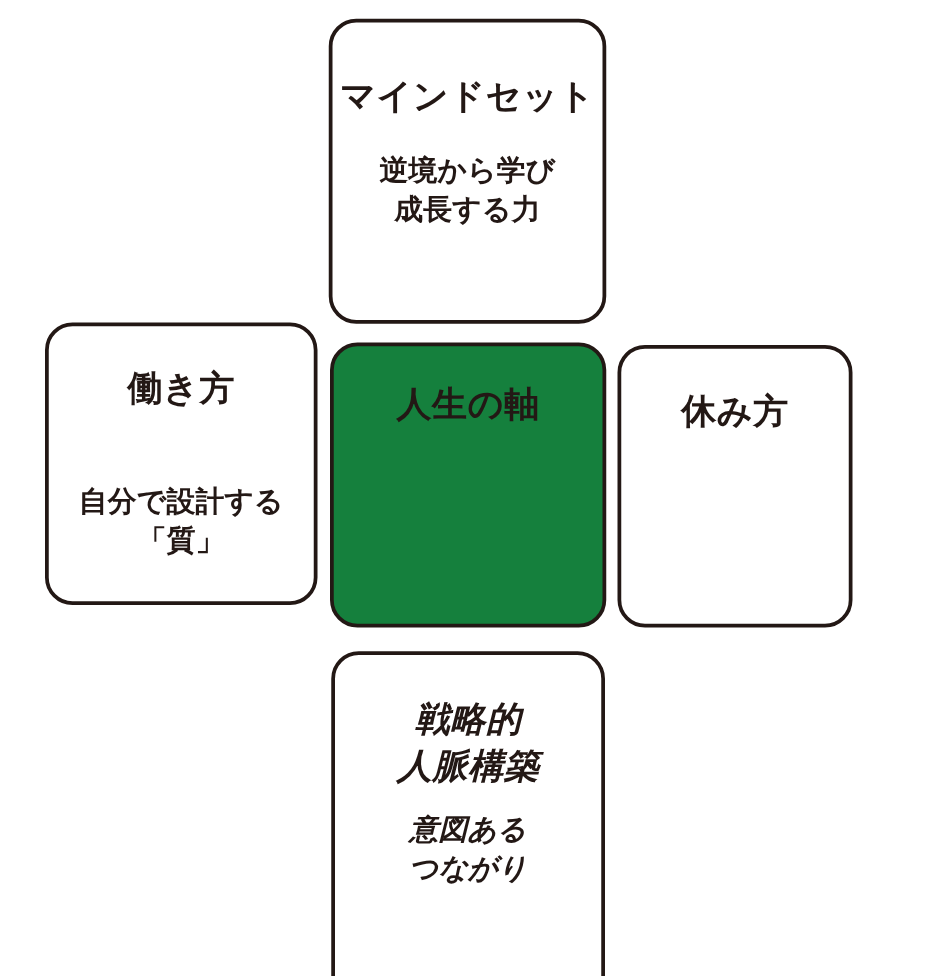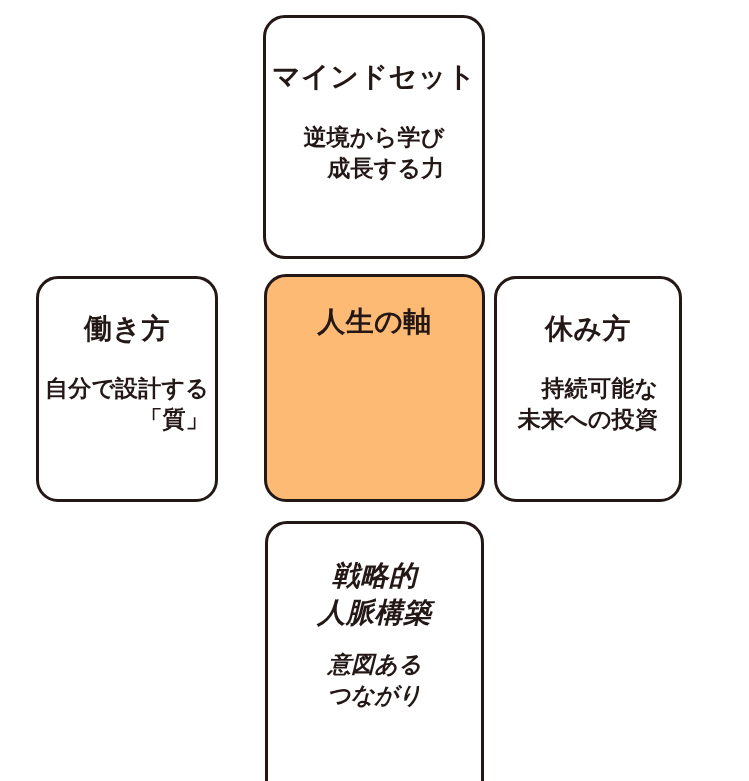--- a/index.html
+++ b/index.html
@@ -26,52 +26,50 @@
     background: #ffffff;
     display: flex;
     flex-direction: column;
     align-items: center;
     justify-content: flex-start;
     text-align: center;
     color: #231815;
     padding: 0 3px;
   }
   .node.center-node {
-    background: #fdba74;
-    font-family: Liberation Mono, monospace;
+    background: #15803d;
   }
   .node-title {
     font-size: 28px;
     font-weight: 700;
     line-height: 37px;
     letter-spacing: 0.5px;
     white-space: pre-line;
     margin: 0;
   }
   .node-body {
     font-size: 23px;
     font-weight: 700;
     line-height: 31px;
     letter-spacing: 0.2px;
     white-space: pre-line;
     margin: 0;
-    text-align: right;
   }
 
   
   #node-top {
     left: 263px;  top: 15px;
     width: 222px; height: 244px;
   }
   #node-top .node-title { margin-top: 40px; }
   #node-top .node-body  { margin-top: 27px; }
 
   #node-left {
-    left: 36px;   top: 276px;
-    width: 182px; height: 226px;
+    left: 36px;   top: 258px;
+    width: 218px; height: 226px; gap: 32px;
   }
   #node-left .node-title { margin-top: 31px; }
   #node-left .node-body  { margin-top: 26px; }
 
   #node-center {
     left: 264px;  top: 274px;
     width: 221px; height: 228px;
   }
   #node-center .node-title { margin-top: 28px; }
   #node-center .node-body  { margin-top: 22px; }
@@ -106,22 +104,20 @@
     <p class="node-body">自分で設計する
 「質」</p>
   </div>
 
   <div class="node center-node" id="node-center">
     <p class="node-title">人生の軸</p>
   </div>
 
   <div class="node" id="node-right">
     <p class="node-title">休み方</p>
-    <p class="node-body">持続可能な
-未来への投資</p>
   </div>
 
   <div class="node" id="node-bottom">
     <p class="node-title">戦略的
 人脈構築</p>
     <p class="node-body">意図ある
 つながり</p>
   </div>
 
 </div>

